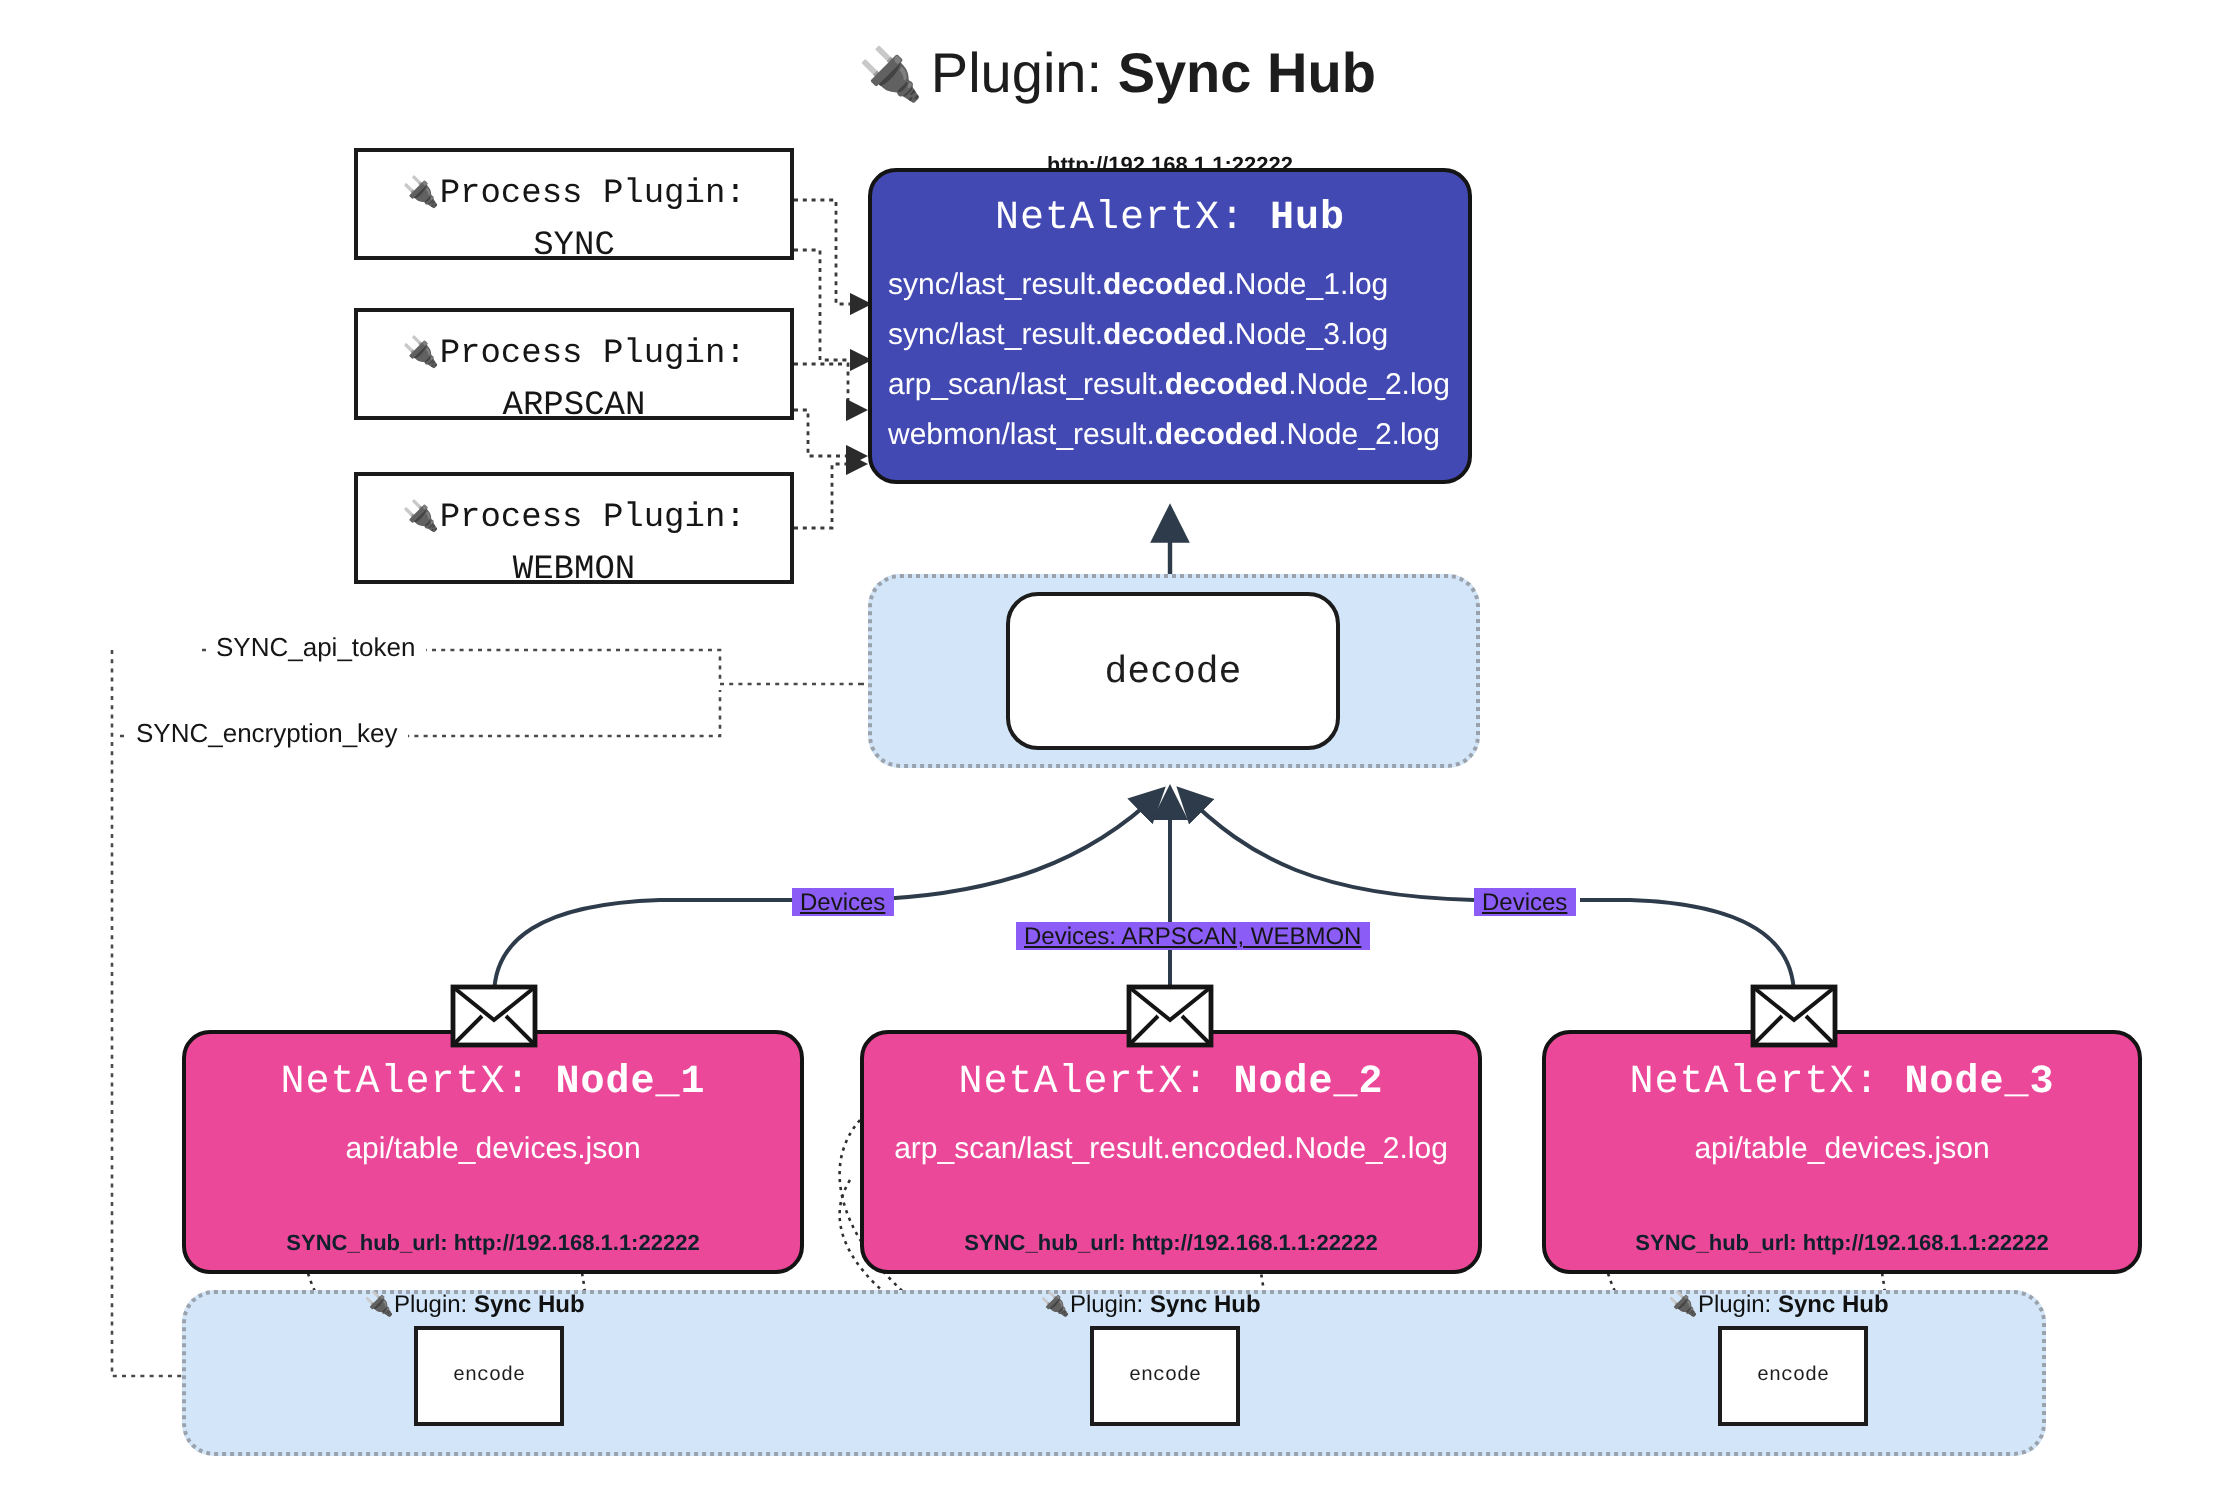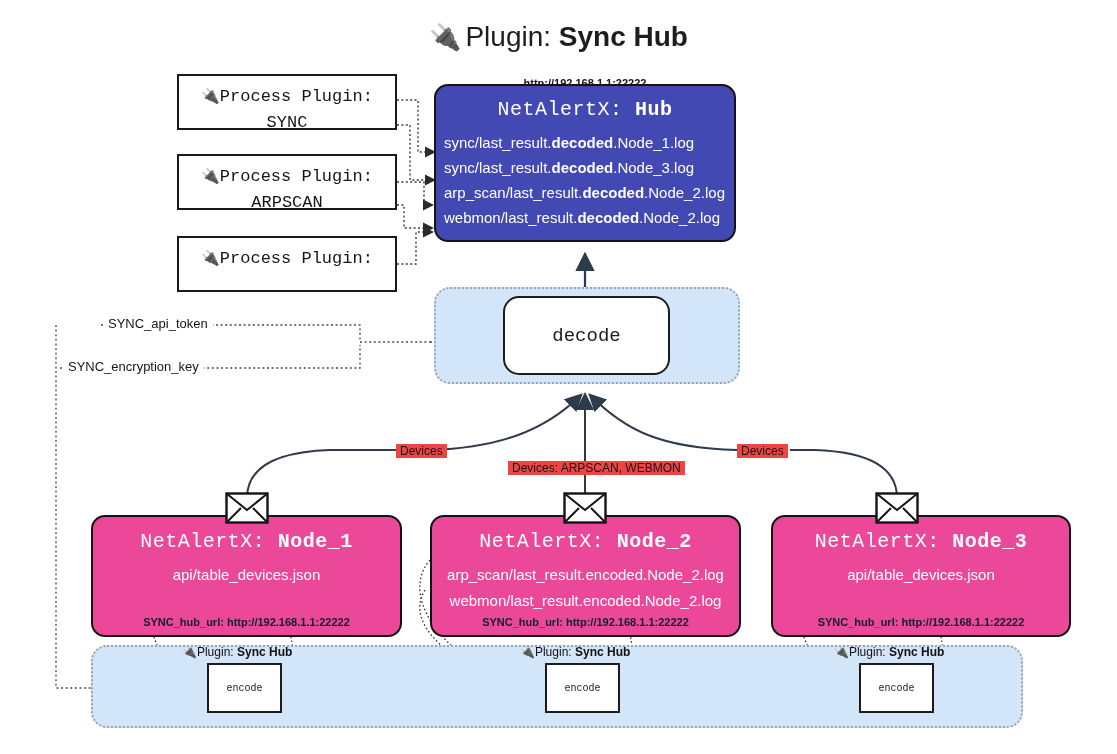--- a/index.html
+++ b/index.html
@@ -151,23 +151,24 @@
     position: absolute;
     width: 44px; height: 32px;
     z-index: 6;
   }
 
   
   .edge-label {
     position: absolute;
     font-size: 12px;
     color: #161616;
-    background: #ef4444;
+    background: #8b5cf6;
     padding: 0 4px;
     white-space: nowrap;
+    text-decoration: underline;
   }
   .plugin-caption {
     position: absolute;
     font-size: 12px;
     color: #111;
     white-space: nowrap;
     z-index: 7;
   }
   .plugin-caption b { font-weight: bold; }
   .plugin-caption .plug { font-family: "DejaVu Sans", sans-serif; font-size: 12px; }
@@ -247,20 +248,21 @@
     <span class="l2">SYNC</span>
   </div>
 
   <div class="proc-box" style="left:177px; top:154px; width:220px; height:56px;">
     <span class="l1"><span class="plug">🔌</span><span>Process Plugin:</span></span>
     <span class="l2">ARPSCAN</span>
   </div>
 
   <div class="proc-box" style="left:177px; top:236px; width:220px; height:56px;">
     <span class="l1"><span class="plug">🔌</span><span>Process Plugin:</span></span>
+    <span class="l2">WEBMON</span>
   </div>
 
   <div class="hub-url" style="left:434px; top:77px; width:302px;">http://192.168.1.1:22222</div>
 
   <div class="hub-box" style="left:434px; top:84px; width:302px; height:158px;">
     <div class="hub-title">
       <span>NetAlertX: </span><b>Hub</b>
     </div>
     <div class="hub-lines">
       <div class="hub-line"><span>sync/last_result.</span><b>decoded</b><span>.Node_1.log</span></div>
@@ -307,21 +309,20 @@
       <span>SYNC_hub_url: </span><span>http://192.168.1.1:22222</span>
     </div>
   </div>
 
   <div class="node-box" style="left:430px; top:515px; width:311px; height:122px;">
     <div class="node-title">
       <span>NetAlertX: </span><b>Node_2</b>
     </div>
     <div class="node-lines">
       <div class="node-line">arp_scan/last_result.encoded.Node_2.log</div>
-      <div class="node-line">webmon/last_result.encoded.Node_2.log</div>
     </div>
     <div class="node-foot">
       <span>SYNC_hub_url: </span><span>http://192.168.1.1:22222</span>
     </div>
   </div>
 
   <div class="node-box" style="left:771px; top:515px; width:300px; height:122px;">
     <div class="node-title">
       <span>NetAlertX: </span><b>Node_3</b>
     </div>

